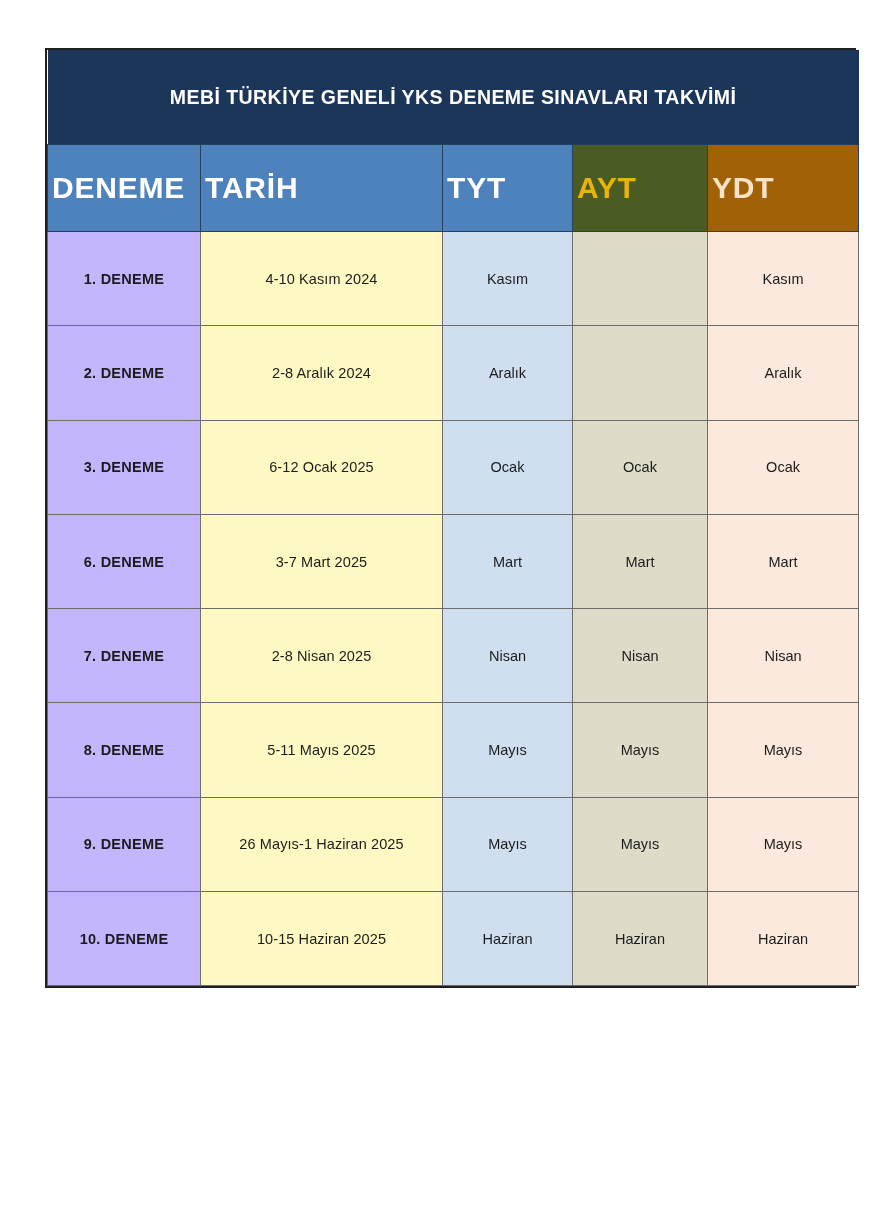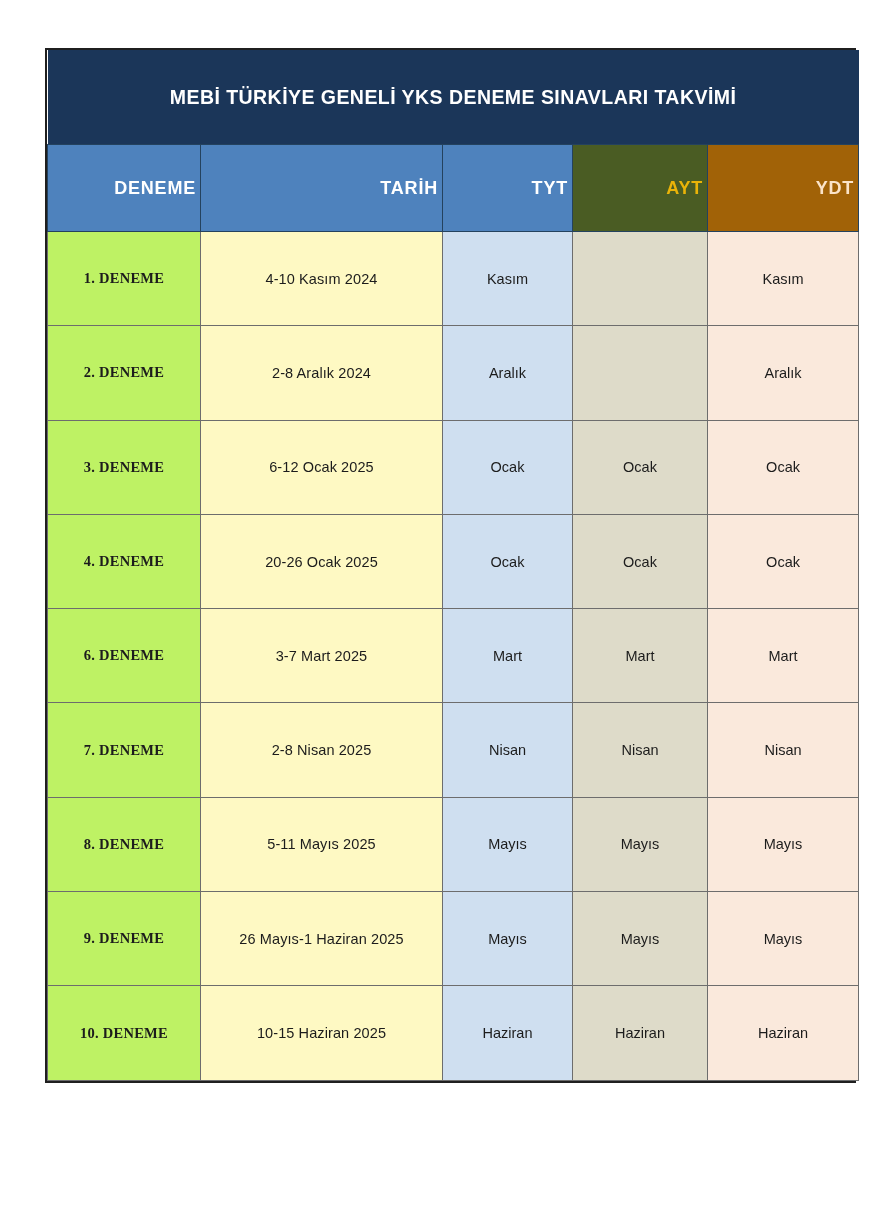--- a/index.html
+++ b/index.html
@@ -48,22 +48,22 @@
     font-weight: bold;
     letter-spacing: 0.45px;
     border: none;
     padding: 0 8px;
   }
 
   
   tr.head-row th {
     height: 86px;
     vertical-align: middle;
-    text-align: right;
-    font-size: 18px;
+    text-align: left;
+    font-size: 30px;
     font-weight: bold;
     letter-spacing: 0.8px;
     border: 1px solid #24425e;
     padding: 0 4px;
   }
   th.h-deneme,
   th.h-tarih,
   th.h-tyt {
     background: #4e82bd;
     color: #ffffff;
@@ -86,25 +86,24 @@
     text-align: center;
     font-size: 14.5px;
     color: #1c1c1c;
     border: 1px solid #6d6d6d;
     padding: 0 6px;
     overflow: hidden;
     white-space: nowrap;
   }
 
   td.c-deneme {
-    background: #bef264;
+    background: #c4b5fd;
     font-weight: bold;
     font-size: 15px;
     letter-spacing: 0.25px;
-    font-family: Liberation Serif, serif;
   }
   td.c-tarih {
     background: #fef9c3;
     font-size: 15px;
     letter-spacing: 0.1px;
   }
   td.c-tyt {
     background: #cfdff0;
     border-color: #5a7893;
     font-size: 14.5px;
@@ -171,27 +170,20 @@
           <td class="c-ydt">Aralık</td>
         </tr>
         <tr class="data-row">
           <td class="c-deneme">3. DENEME</td>
           <td class="c-tarih">6-12 Ocak 2025</td>
           <td class="c-tyt">Ocak</td>
           <td class="c-ayt">Ocak</td>
           <td class="c-ydt">Ocak</td>
         </tr>
         <tr class="data-row">
-          <td class="c-deneme">4. DENEME</td>
-          <td class="c-tarih">20-26 Ocak 2025</td>
-          <td class="c-tyt">Ocak</td>
-          <td class="c-ayt">Ocak</td>
-          <td class="c-ydt">Ocak</td>
-        </tr>
-        <tr class="data-row">
           <td class="c-deneme">6. DENEME</td>
           <td class="c-tarih">3-7 Mart 2025</td>
           <td class="c-tyt">Mart</td>
           <td class="c-ayt">Mart</td>
           <td class="c-ydt">Mart</td>
         </tr>
         <tr class="data-row">
           <td class="c-deneme">7. DENEME</td>
           <td class="c-tarih">2-8 Nisan 2025</td>
           <td class="c-tyt">Nisan</td>

